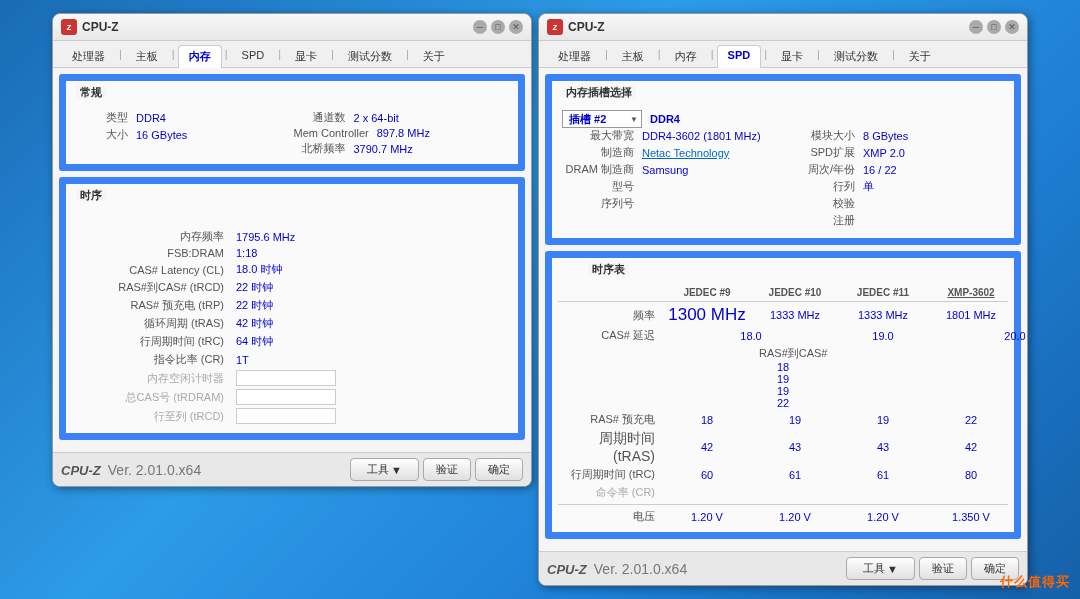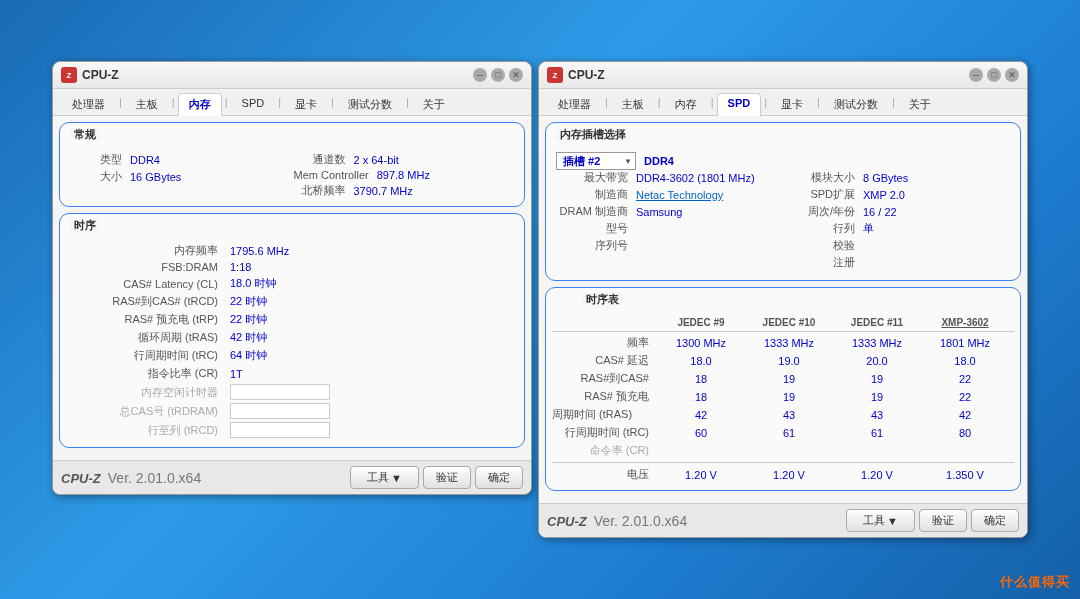--- a/index.html
+++ b/index.html
@@ -134,22 +134,22 @@
       padding: 6px;
       background: #f5f5f5;
     }
 
     
     .window-left {
       width: 480px;
     }
 
     .section-box {
-      border: 1px solid #3b82f6;
-      border-radius: 10px;
+      border: 7px solid #3b82f6;
+      border-radius: 3px;
       margin-bottom: 6px;
       background: #fafafa;
     }
 
     .gr-row {
       display: flex;
       align-items: center;
       margin-bottom: 2px;
     }
 
@@ -376,21 +376,21 @@
                 <span class="gr-label">北桥频率</span>
                 <span class="gr-value">3790.7 MHz</span>
               </div>
             </div>
           </div>
         </div>
       </div>
 
       <div class="section-box">
         <div style="padding:8px 10px 6px;">
-          <div style="font-size:11px;font-weight:bold;color:#333;margin-bottom:6px;position:relative;top:-4px;">
+          <div style="font-size:11px;font-weight:bold;color:#333;margin-bottom:22px;position:relative;top:-4px;">
             <span style="background:#f5f5f5;padding:0 4px;">时序</span>
           </div>
 
           <div class="timing-row">
             <span class="timing-label">内存频率</span>
             <span class="timing-value">1795.6 MHz</span>
           </div>
           <div class="timing-row">
             <span class="timing-label">FSB:DRAM</span>
             <span class="timing-value">1:18</span>
@@ -563,52 +563,52 @@
             <div style="display:flex;align-items:center;margin-bottom:3px;border-bottom:1px solid #ccc;padding-bottom:3px;">
               <span style="min-width:105px;color:#555;font-size:11px;"></span>
               <span style="min-width:88px;text-align:center;color:#555;font-size:10px;font-weight:bold;">JEDEC #9</span>
               <span style="min-width:88px;text-align:center;color:#555;font-size:10px;font-weight:bold;">JEDEC #10</span>
               <span style="min-width:88px;text-align:center;color:#555;font-size:10px;font-weight:bold;">JEDEC #11</span>
               <span style="min-width:88px;text-align:center;color:#555;font-size:10px;font-weight:bold;text-decoration:underline;">XMP-3602</span>
             </div>
 
             <div style="display:flex;align-items:center;margin-bottom:3px;">
               <span style="min-width:105px;text-align:right;padding-right:8px;color:#555;font-size:11px;">频率</span>
-              <span style="min-width:88px;text-align:center;color:#0000cc;font-weight:500;font-size:11px;">1300 MHz</span>
+              <span style="min-width:88px;text-align:center;color:#0000cc;font-weight:500;font-size:17px;">1300 MHz</span>
               <span style="min-width:88px;text-align:center;color:#0000cc;font-weight:500;font-size:11px;">1333 MHz</span>
               <span style="min-width:88px;text-align:center;color:#0000cc;font-weight:500;font-size:11px;">1333 MHz</span>
               <span style="min-width:88px;text-align:center;color:#0000cc;font-weight:500;font-size:11px;">1801 MHz</span>
             </div>
 
-            <div style="display:flex;align-items:center;margin-bottom:3px;">
+            <div style="display:flex;align-items:center;margin-bottom:3px;gap:44px;">
               <span style="min-width:105px;text-align:right;padding-right:8px;color:#555;font-size:11px;">CAS# 延迟</span>
               <span style="min-width:88px;text-align:center;color:#0000cc;font-weight:500;">18.0</span>
               <span style="min-width:88px;text-align:center;color:#0000cc;font-weight:500;">19.0</span>
               <span style="min-width:88px;text-align:center;color:#0000cc;font-weight:500;">20.0</span>
               <span style="min-width:88px;text-align:center;color:#0000cc;font-weight:500;">18.0</span>
             </div>
 
-            <div style="display:flex;align-items:center;margin-bottom:3px;">
+            <div style="display:flex;align-items:center;margin-bottom:3px;flex-direction:column;">
               <span style="min-width:105px;text-align:right;padding-right:8px;color:#555;font-size:11px;">RAS#到CAS#</span>
               <span style="min-width:88px;text-align:center;color:#0000cc;font-weight:500;">18</span>
               <span style="min-width:88px;text-align:center;color:#0000cc;font-weight:500;">19</span>
               <span style="min-width:88px;text-align:center;color:#0000cc;font-weight:500;">19</span>
               <span style="min-width:88px;text-align:center;color:#0000cc;font-weight:500;">22</span>
             </div>
 
             <div style="display:flex;align-items:center;margin-bottom:3px;">
               <span style="min-width:105px;text-align:right;padding-right:8px;color:#555;font-size:11px;">RAS# 预充电</span>
               <span style="min-width:88px;text-align:center;color:#0000cc;font-weight:500;">18</span>
               <span style="min-width:88px;text-align:center;color:#0000cc;font-weight:500;">19</span>
               <span style="min-width:88px;text-align:center;color:#0000cc;font-weight:500;">19</span>
               <span style="min-width:88px;text-align:center;color:#0000cc;font-weight:500;">22</span>
             </div>
 
             <div style="display:flex;align-items:center;margin-bottom:3px;">
-              <span style="min-width:105px;padding-right:8px;color:#555;font-size:11px;">周期时间 (tRAS)</span>
+              <span style="min-width:105px;text-align:right;padding-right:8px;color:#555;font-size:14px;">周期时间 (tRAS)</span>
               <span style="min-width:88px;text-align:center;color:#0000cc;font-weight:500;">42</span>
               <span style="min-width:88px;text-align:center;color:#0000cc;font-weight:500;">43</span>
               <span style="min-width:88px;text-align:center;color:#0000cc;font-weight:500;">43</span>
               <span style="min-width:88px;text-align:center;color:#0000cc;font-weight:500;">42</span>
             </div>
 
             <div style="display:flex;align-items:center;margin-bottom:3px;">
               <span style="min-width:105px;text-align:right;padding-right:8px;color:#555;font-size:11px;">行周期时间 (tRC)</span>
               <span style="min-width:88px;text-align:center;color:#0000cc;font-weight:500;">60</span>
               <span style="min-width:88px;text-align:center;color:#0000cc;font-weight:500;">61</span>

